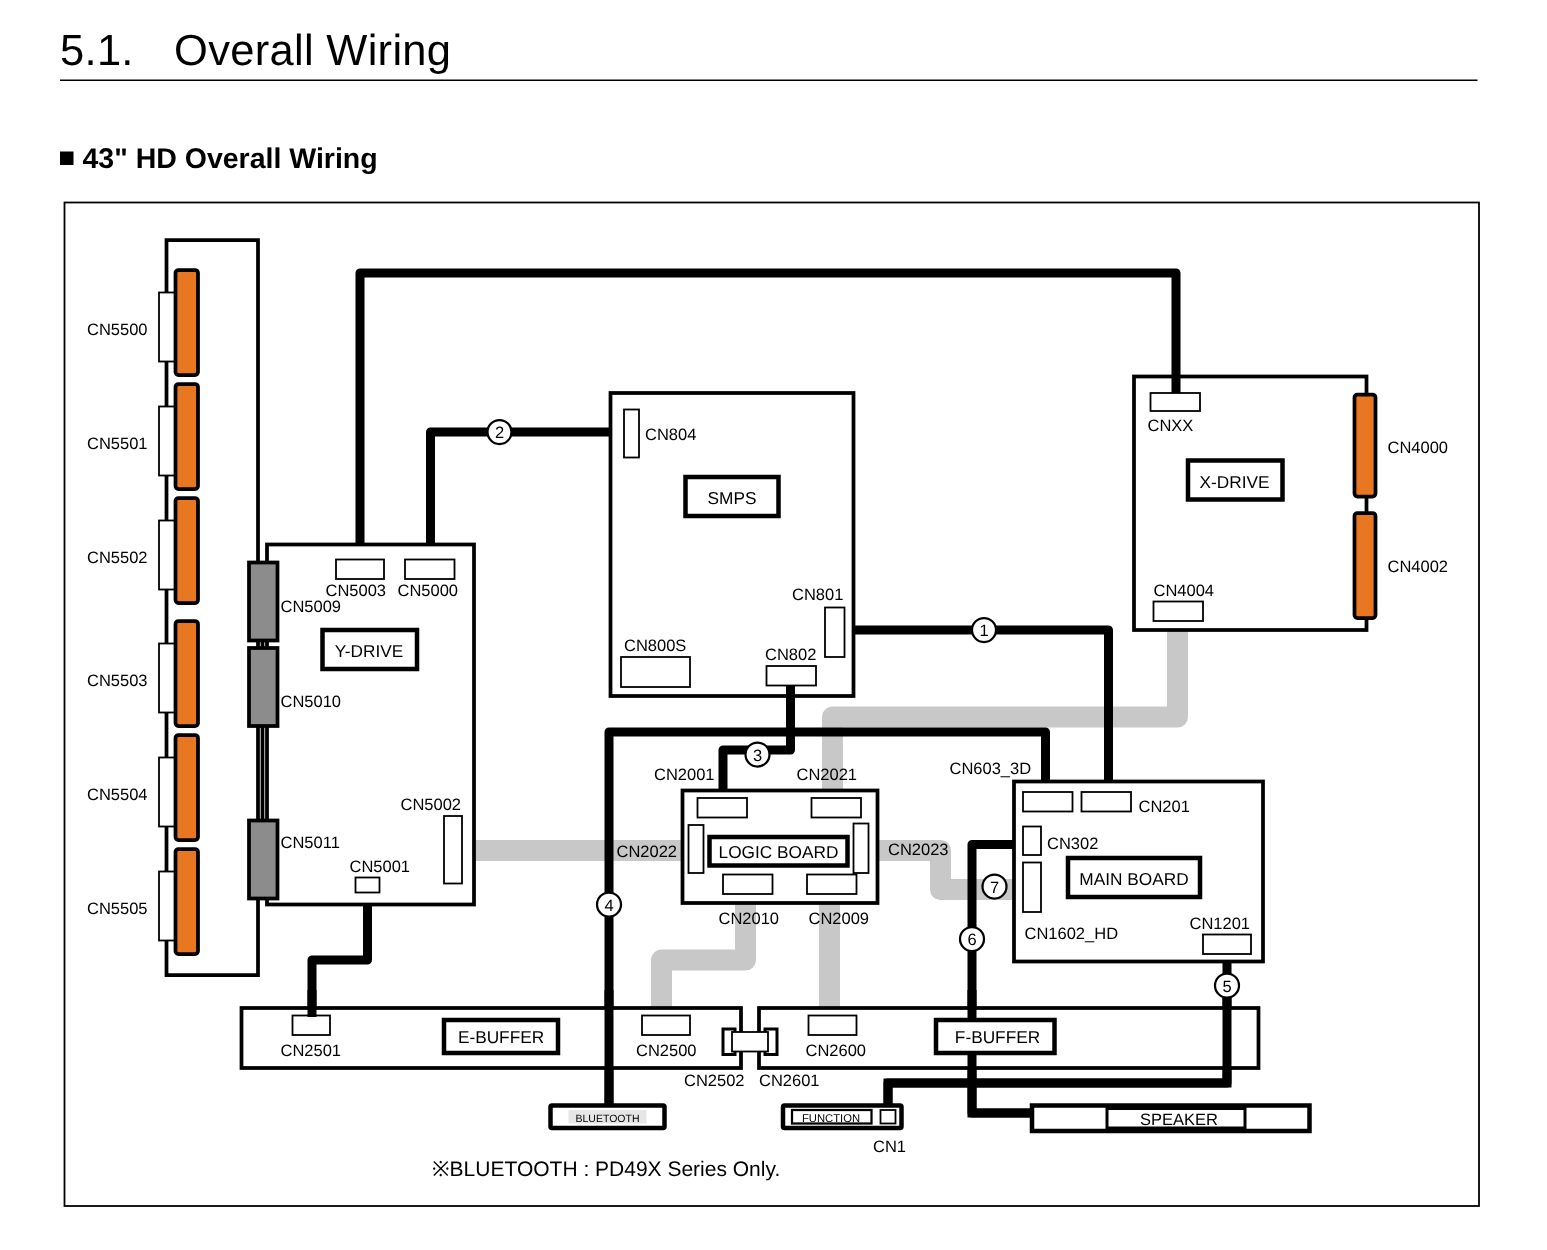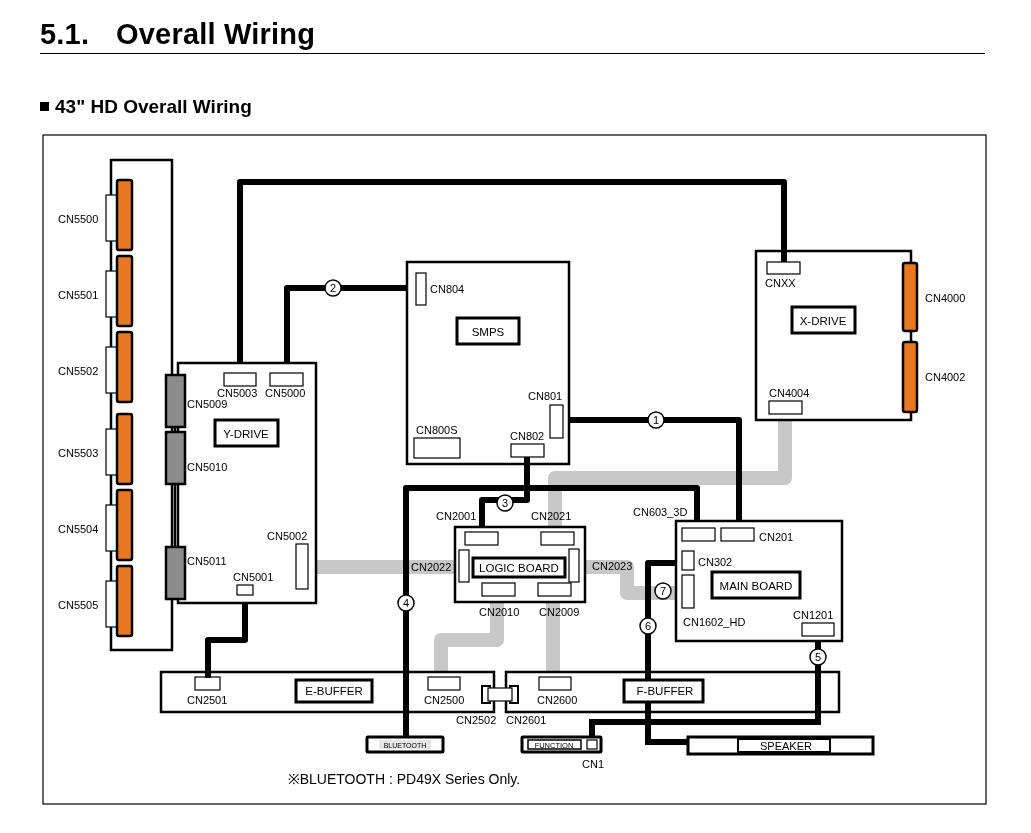--- a/index.html
+++ b/index.html
@@ -1,17 +1,17 @@
 <!DOCTYPE html>
 <html><head>
 <meta charset="utf-8">
 <style>
   html,body{margin:0;padding:0;background:#fff;}
   body{width:1031px;height:833px;position:relative;overflow:hidden;font-family:"Liberation Sans",sans-serif;color:#000;}
-  .h1{position:absolute;left:40px;top:18px;font-size:29px;font-weight:bold;letter-spacing:0.2px;}
+  .h1{position:absolute;left:40px;top:18px;font-size:29px;font-weight:normal;letter-spacing:0.2px;}
   .h1 .num{display:inline-block;width:76px;}
   .h1-rule{position:absolute;left:40px;top:53px;width:945px;height:1px;background:#000;}
   .h2{position:absolute;left:40px;top:96px;font-size:19px;font-weight:bold;}
   .h2 .bullet{display:inline-block;width:9px;height:9px;background:#000;margin-right:6px;vertical-align:2px;}
   svg{position:absolute;left:0;top:0;}
   svg text{font-family:"Liberation Sans",sans-serif;fill:#000;}
   .lbl{font-size:11px;}
   .blbl{font-size:11.5px;}
   .note{font-size:14px;}
 </style>

